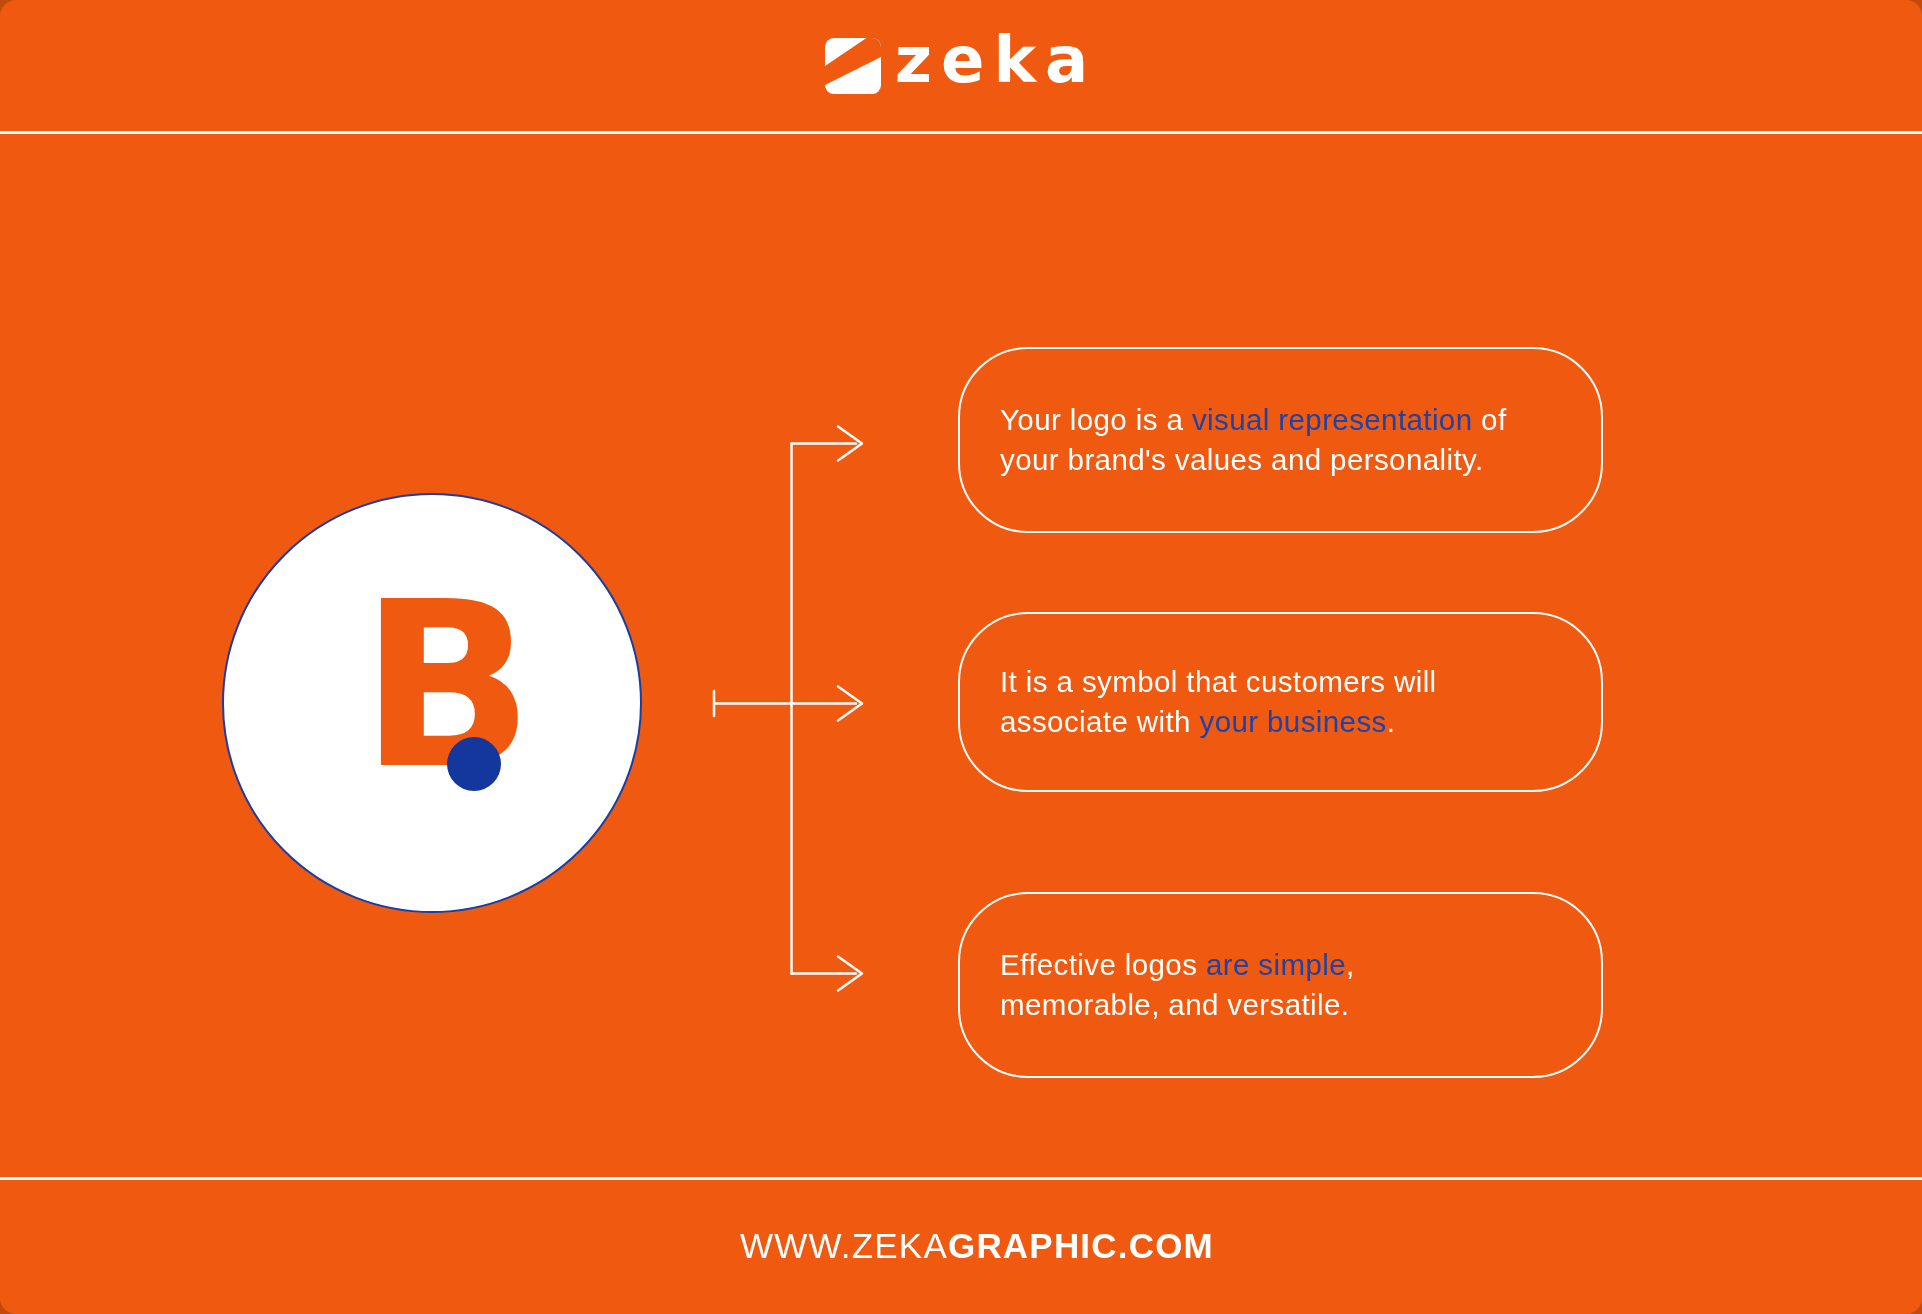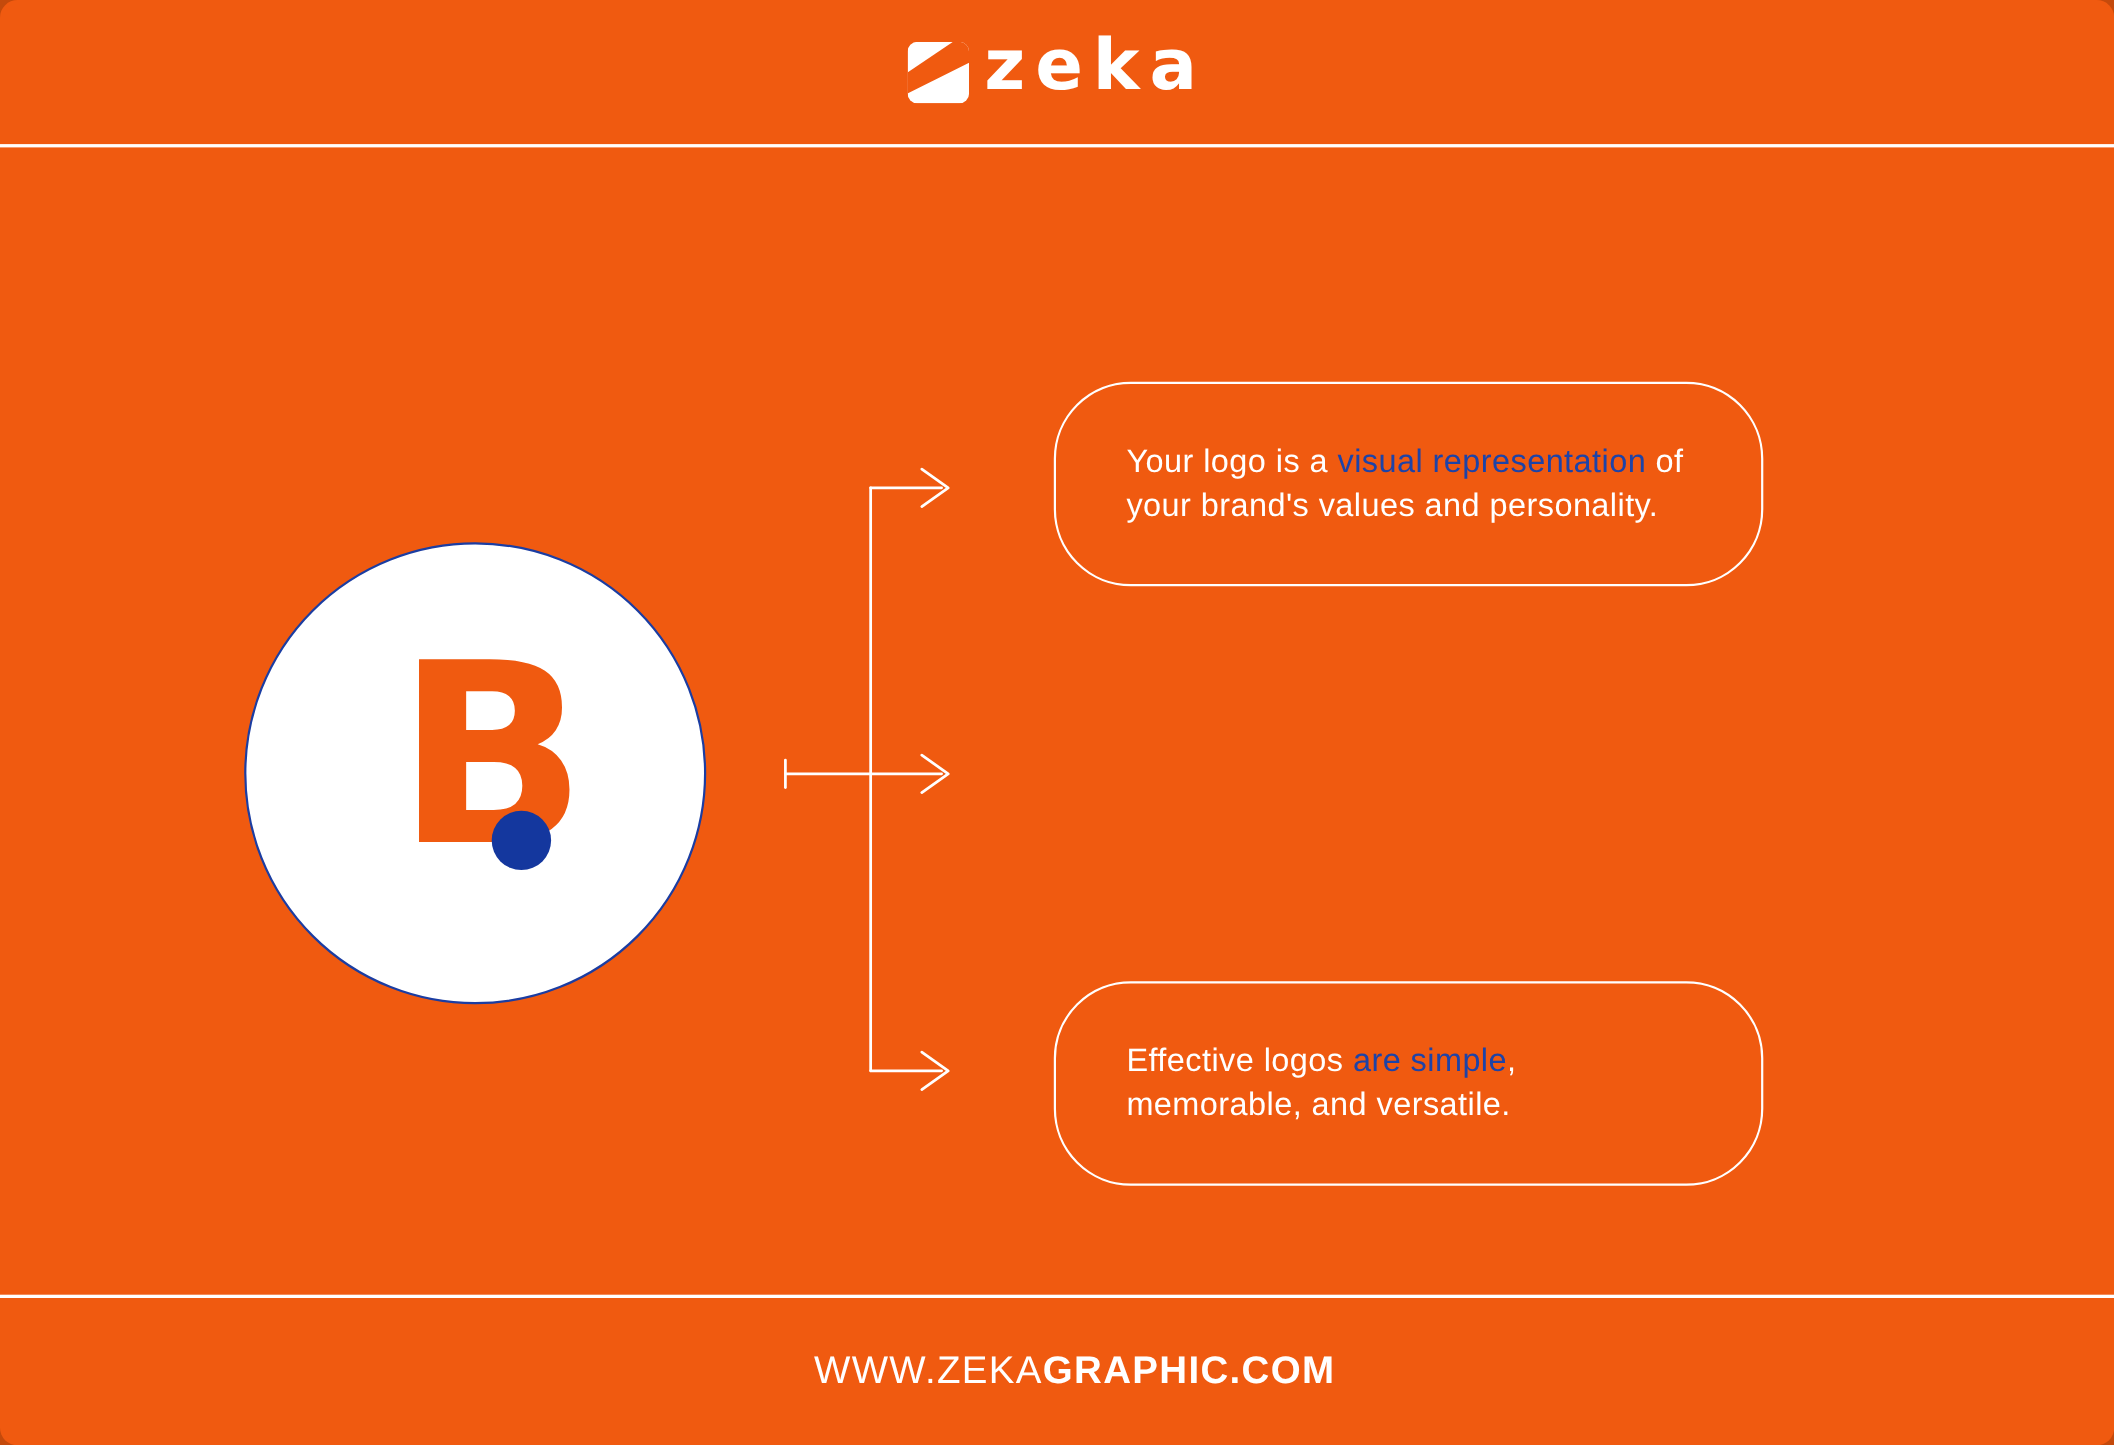--- a/index.html
+++ b/index.html
@@ -126,21 +126,21 @@
     border-radius: 70px;
     box-sizing: border-box;
     display: flex;
     align-items: center;
   }
   .box-1 { top: 347px; height: 186px; }
   .box-2 { top: 612px; height: 180px; }
   .box-3 { top: 892px; height: 186px; }
   .box-text {
     margin: 0;
-    padding-left: 64px;
+    padding-left: 40px;
     padding-right: 20px;
     font-size: 29.5px;
     line-height: 40px;
     letter-spacing: 0.4px;
     font-weight: 500;
     color: var(--white, #fff);
     white-space: pre-line;
   }
   .box-text .hl { color: var(--text-blue, #1D43A8); }
 
@@ -197,20 +197,24 @@
     <path d="M791.5,443.5 H856"></path>
     <path d="M838,426.5 L862,443.5 L838,460.5"></path>
     <path d="M791.5,973.5 H856"></path>
     <path d="M838,956.5 L862,973.5 L838,990.5"></path>
   </svg>
 
   <div class="box box-1">
     <p class="box-text"><span>Your logo is a </span><span class="hl">visual representation</span><span> of
 your brand's values and personality.</span></p>
   </div>
+  <div class="box box-2">
+    <p class="box-text"><span>It is a symbol that customers will
+associate with </span><span class="hl">your business</span><span>.</span></p>
+  </div>
   <div class="box box-3">
     <p class="box-text"><span>Effective logos </span><span class="hl">are simple</span><span>,
 memorable, and versatile.</span></p>
   </div>
 
   <div class="divider divider-bottom"></div>
   <div class="footer">
     <span><span class="w-light">WWW.</span><span class="w-med">ZEKA</span><span class="w-bold">GRAPHIC.COM</span></span>
   </div>
 

